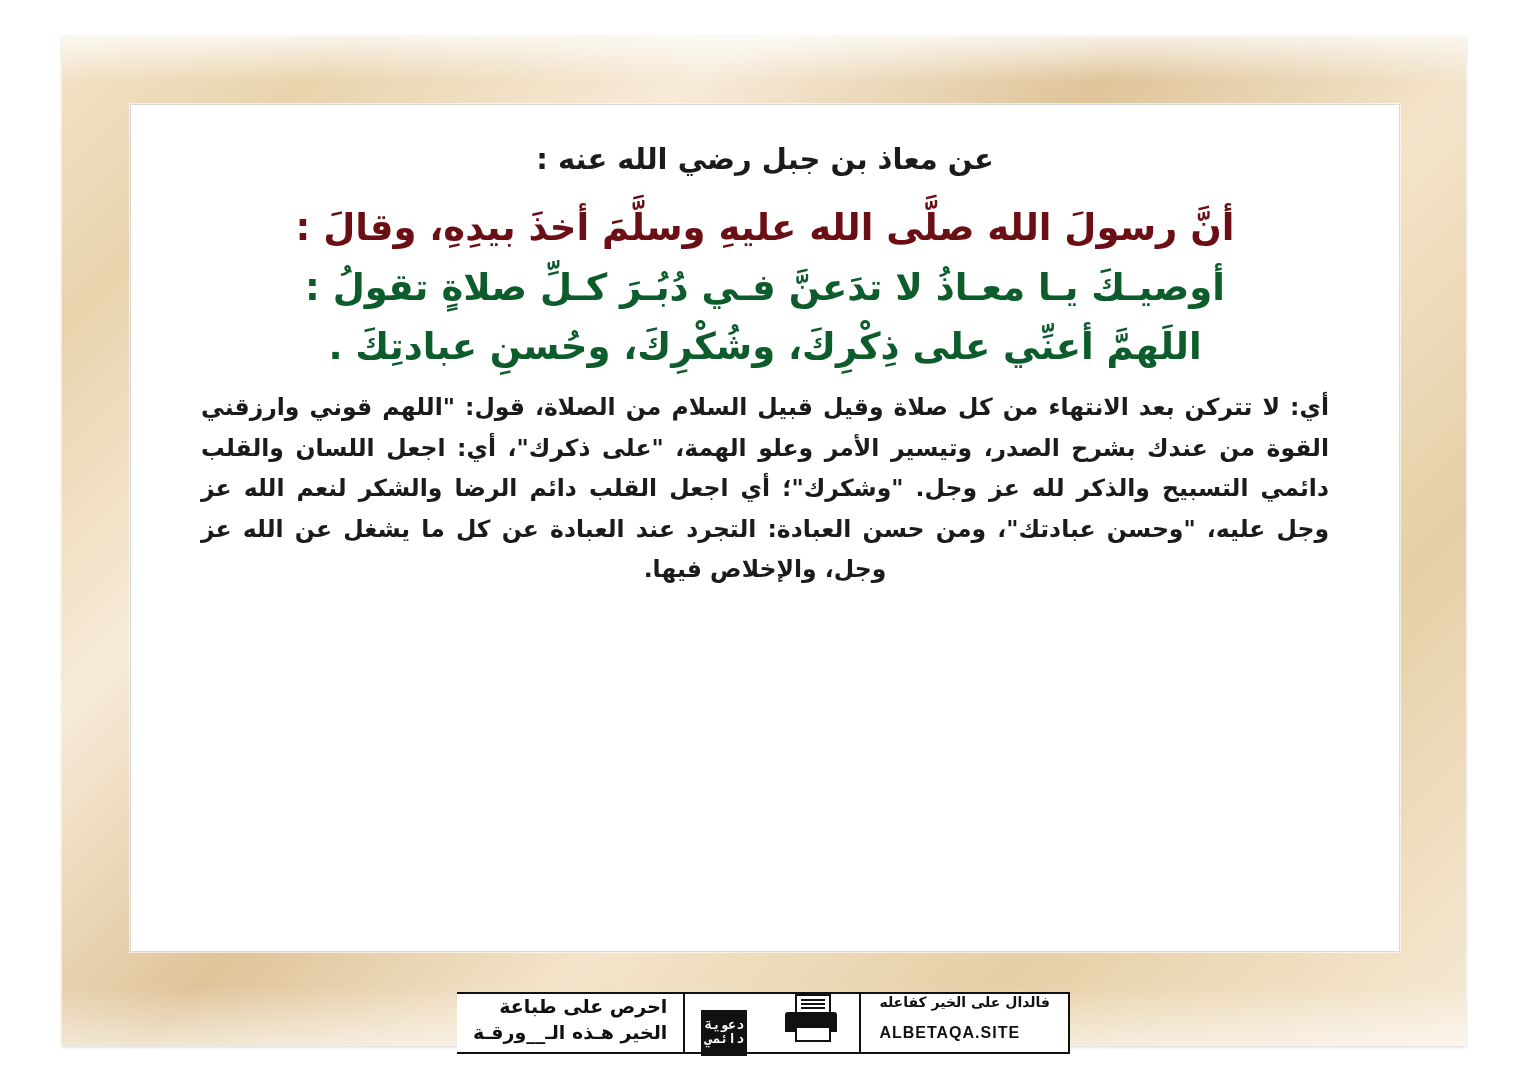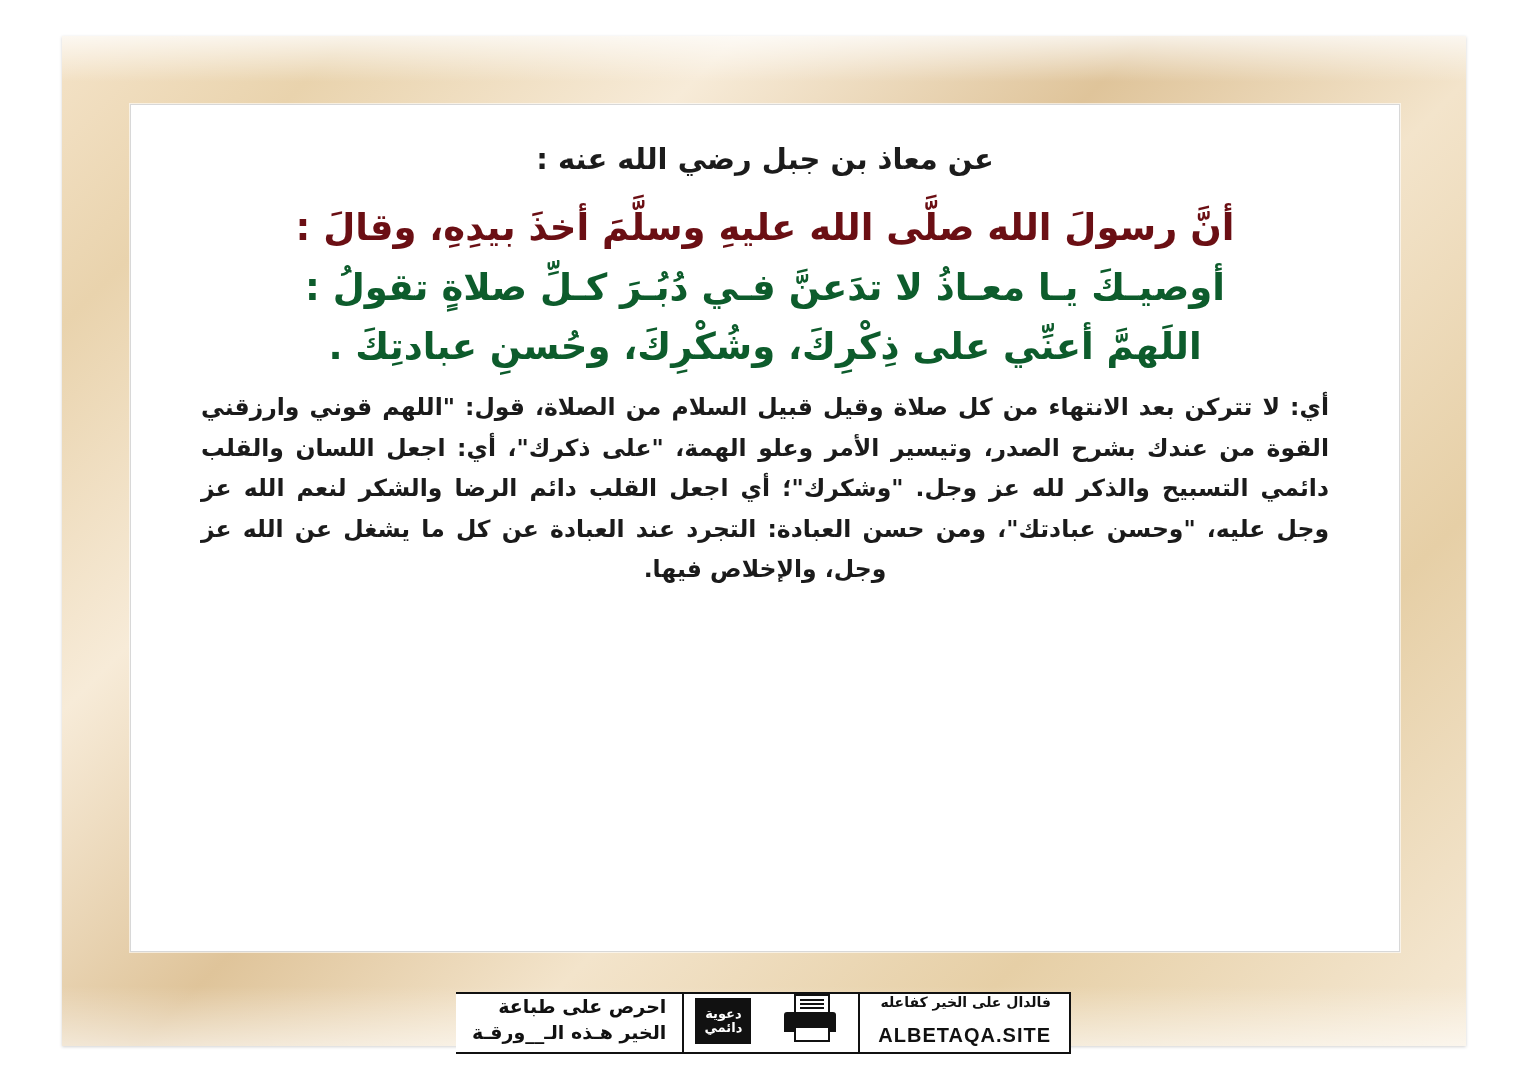--- a/index.html
+++ b/index.html
@@ -151,21 +151,22 @@
     color: #111;
     line-height: 1.35;
     letter-spacing: 1px;
   }
   .footer-logo {
     width: 78px;
     border-right: none;
     border-left: none;
     background: #fff;
     position: relative;
-    padding: 4px;
+    padding: 16px;
+    font-family: Liberation Mono, monospace;
   }
   .logo-mark {
     width: 56px;
     height: 46px;
     background: #111;
     color: #fff;
     font-weight: bold;
     font-size: 13px;
     line-height: 1.05;
     display: flex;
@@ -217,21 +218,21 @@
     font-weight: bold;
     font-size: 14px;
     color: #111;
     letter-spacing: 0px;
     margin-bottom: 14px;
   }
   .footer-site .url {
     display: block;
     font-family: "Liberation Sans", sans-serif;
     font-weight: bold;
-    font-size: 20px;
+    font-size: 16px;
     color: #111;
     letter-spacing: 1px;
     direction: ltr;
   }
 </style>
 </head>
 <body>
 
 <div class="page">
 

